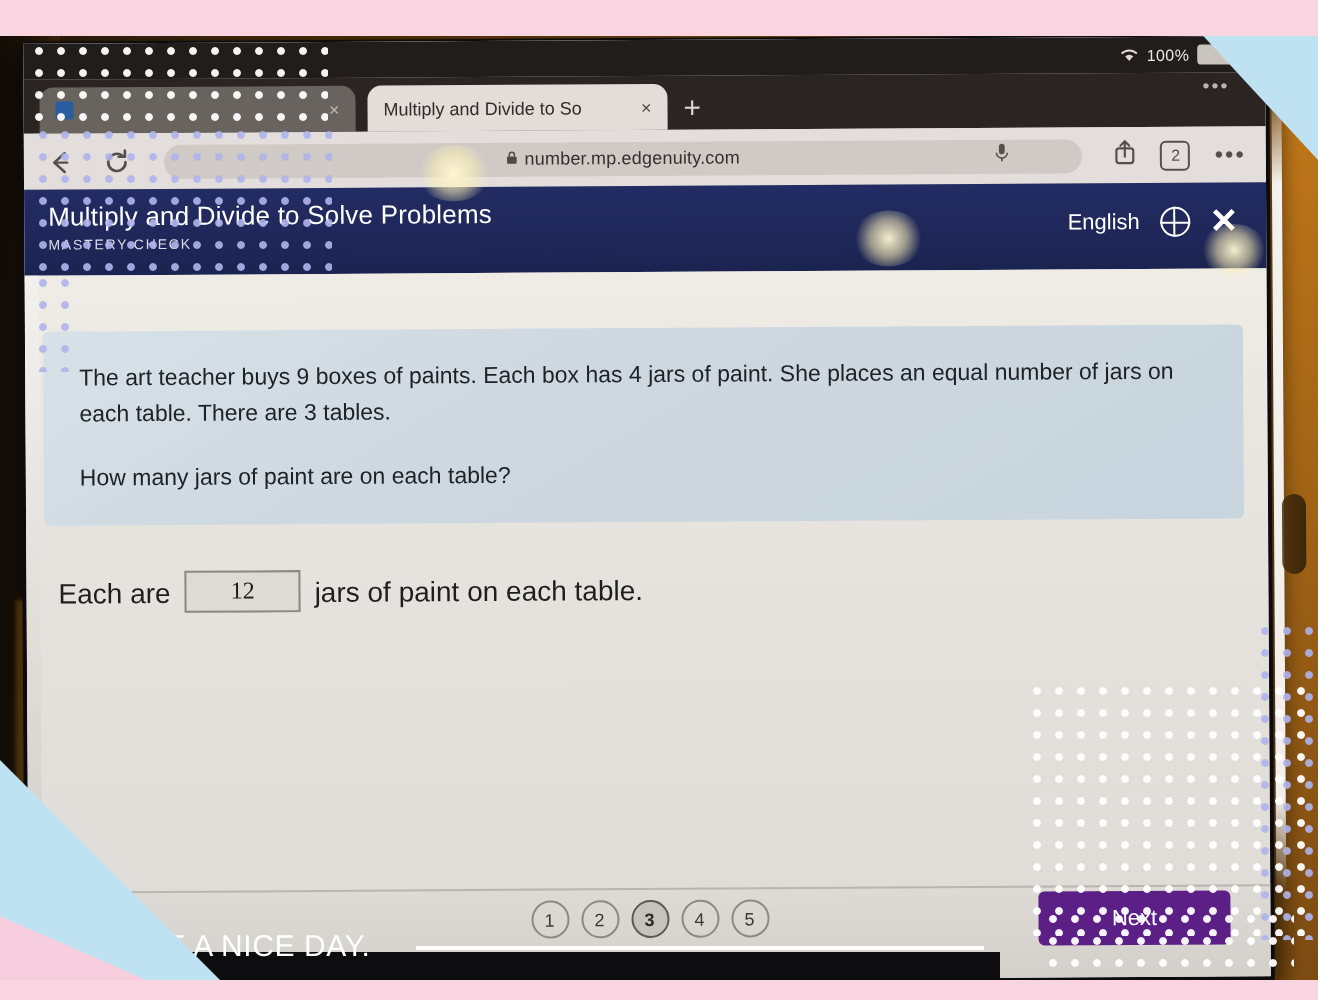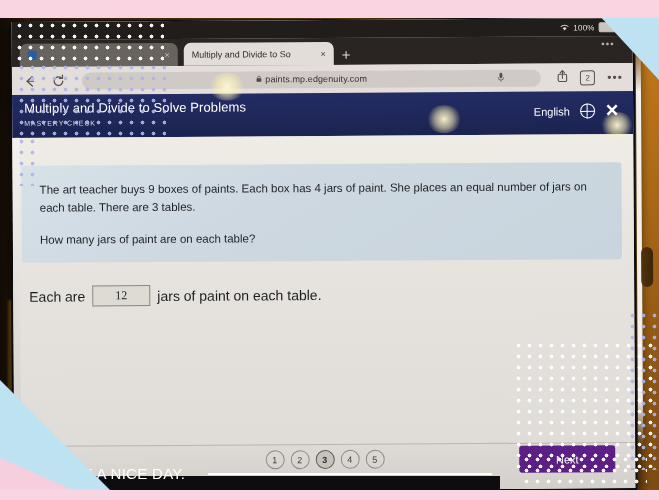--- a/index.html
+++ b/index.html
@@ -596,21 +596,21 @@
           <path d="M12.3 1.8 L12.3 5.1 L9 5.1" stroke="#55504c" stroke-width="1.4" fill="none" stroke-linecap="round" stroke-linejoin="round"></path>
         </svg>
       </span>
       <div class="url-field">
         <span class="lock-ico">
           <svg viewBox="0 0 8 9" width="6" height="7">
             <rect x="0.8" y="3.6" width="6.4" height="4.8" rx="0.8" fill="#4e4945"></rect>
             <path d="M2.3 3.6 V2.5 A1.7 1.7 0 0 1 5.7 2.5 V3.6" stroke="#4e4945" stroke-width="1" fill="none"></path>
           </svg>
         </span>
-        <span class="url-text" title="Search or enter website name">paints.mp.edgenuity.com</span>
+        <span class="url-text" title="Search or enter website name">number.mp.edgenuity.com</span>
         <span class="mic-ico">
           <svg viewBox="0 0 10 13" width="8" height="11">
             <rect x="3.2" y="0.8" width="3.6" height="6.6" rx="1.8" fill="#55504c"></rect>
             <path d="M1.6 6.4 A3.4 3.4 0 0 0 8.4 6.4" stroke="#55504c" stroke-width="1" fill="none"></path>
             <path d="M5 9.8 V11.8" stroke="#55504c" stroke-width="1"></path>
           </svg>
         </span>
       </div>
       <span class="share-ico">
         <svg viewBox="0 0 12 14" width="11" height="13">

